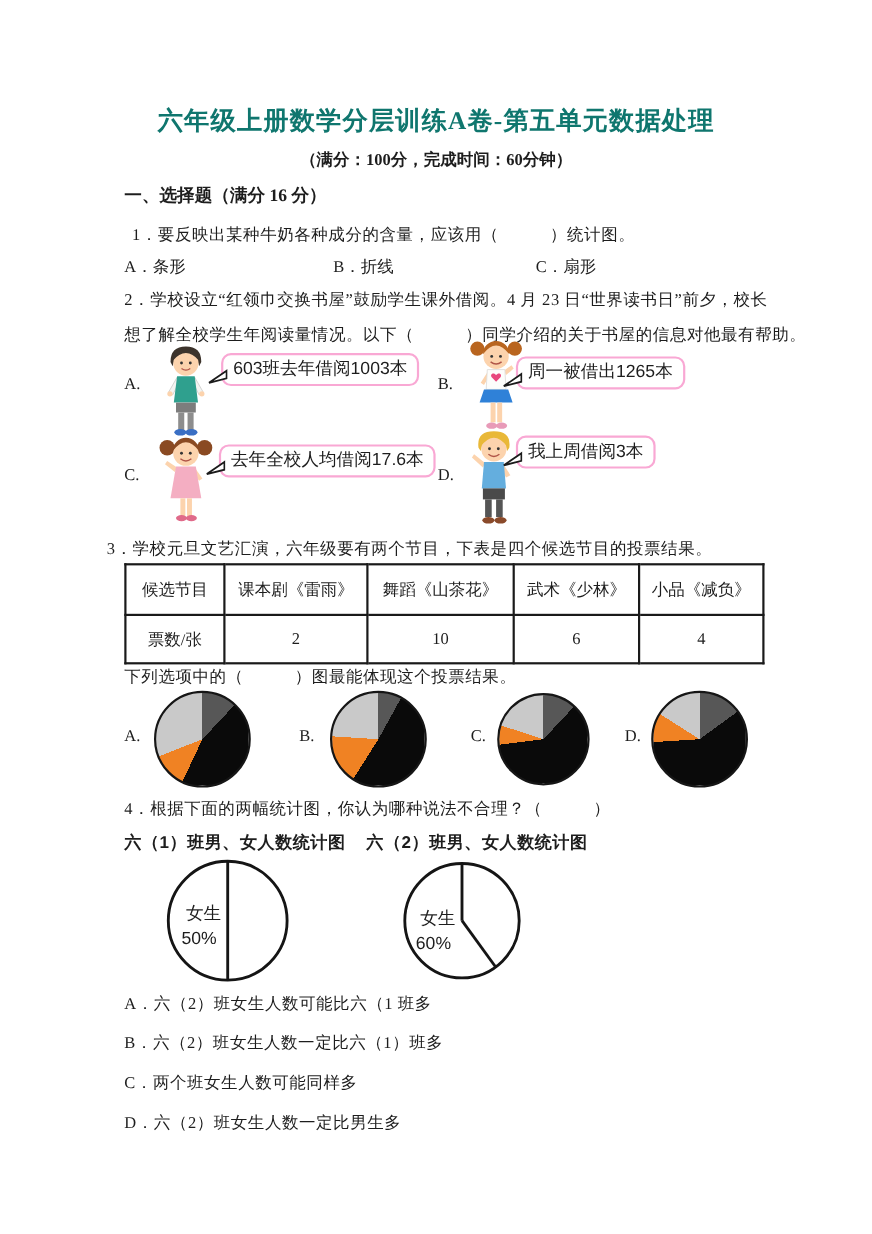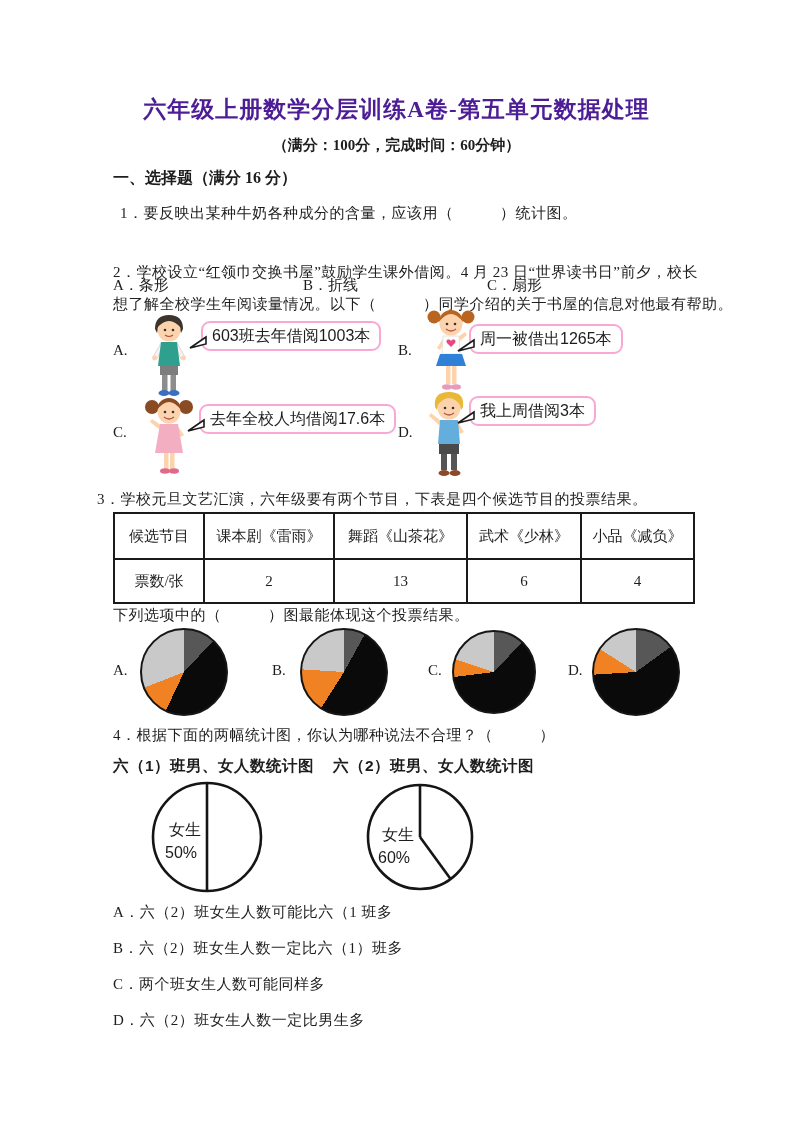--- a/index.html
+++ b/index.html
@@ -5,21 +5,21 @@
   html,body{margin:0;padding:0;background:#ffffff;}
   .page{
     position:relative;width:793px;height:1122px;background:#fff;overflow:hidden;
     font-family:"Liberation Serif","DejaVu Serif",serif;color:#1d1d1d;
   }
   .abs{position:absolute;}
   .title{left:0;right:0;top:94px;text-align:center;font-size:23px;font-weight:bold;letter-spacing:1px;}
   .subtitle{left:0;right:0;top:136px;text-align:center;font-size:15px;font-weight:bold;}
   .section{left:113px;top:168px;font-size:16px;font-weight:bold;}
   .qtext{font-size:15px;letter-spacing:0.5px;white-space:nowrap;}
-  .optrow{left:113px;top:233px;width:575px;display:flex;margin-top:43px;}
+  .optrow{left:113px;top:233px;width:575px;display:flex;}
   .optrow span{font-size:15px;}
   .optrow span:nth-child(1){width:190px;}
   .optrow span:nth-child(2){width:184px;}
   .optlabel{font-size:15px;}
   .bubble{
     font-family:"Liberation Sans","DejaVu Sans",sans-serif;
     font-size:16px;border:2px solid #f9a8d4;border-radius:9px;background:#fff;
     padding:3px 9px;white-space:nowrap;line-height:1.25;
   }
   .tail{position:absolute;left:-14px;bottom:0px;}
@@ -33,21 +33,21 @@
   .pie{border-radius:50%;border:2px solid #161616;box-sizing:border-box;}
   .charttitle{font-family:"Liberation Sans","DejaVu Sans",sans-serif;font-size:15.5px;font-weight:bold;letter-spacing:0.5px;}
   .q4opt{font-size:15px;letter-spacing:0.5px;}
   svg text{font-family:"Liberation Sans","DejaVu Sans",sans-serif;}
 </style>
 </head>
 <body>
 
 <div class="page">
 
-  <div class="abs title" style="color:#4c1d95;font-family:Liberation Serif, serif;">六年级上册数学分层训练A卷-第五单元数据处理</div>
+  <div class="abs title" style="color:#0f766e;font-family:Liberation Serif, serif;">六年级上册数学分层训练A卷-第五单元数据处理</div>
   <div class="abs subtitle">（满分：100分，完成时间：60分钟）</div>
   <div class="abs section">一、选择题（满分 16 分）</div>
 
   <div class="abs qtext" style="left:120px;top:204px;">1．要反映出某种牛奶各种成分的含量，应该用（　　　）统计图。</div>
   <div class="abs optrow">
     <span>A．条形</span>
     <span>B．折线</span>
     <span>C．扇形</span>
   </div>
 
@@ -160,21 +160,21 @@
         <tr>
       <td class="col1">候选节目</td>
       <td class="col2">课本剧《雷雨》</td>
       <td class="col3">舞蹈《山茶花》</td>
       <td class="col4">武术《少林》</td>
       <td class="col5">小品《减负》</td>
     </tr>
     <tr>
       <td>票数/张</td>
       <td>2</td>
-      <td>13</td>
+      <td>10</td>
       <td>6</td>
       <td>4</td>
     </tr>
   </tbody>
     </table>
   <div class="abs qtext" style="left:113px;top:606px;">下列选项中的（　　　）图最能体现这个投票结果。</div>
 
   <div class="abs optlabel" style="left:113px;top:662px;">A.</div>
   <div class="abs pie" style="left: 140px; top: 628px; width: 88px; height: 88px; background: conic-gradient(rgb(87, 87, 87) 0%, rgb(87, 87, 87) 12%, rgb(10, 10, 10) 12%, rgb(10, 10, 10) 57%, rgb(240, 130, 35) 57%, rgb(240, 130, 35) 69%, rgb(201, 201, 201) 69%, rgb(201, 201, 201) 100%);"></div>
   <div class="abs optlabel" style="left:272px;top:662px;">B.</div>

